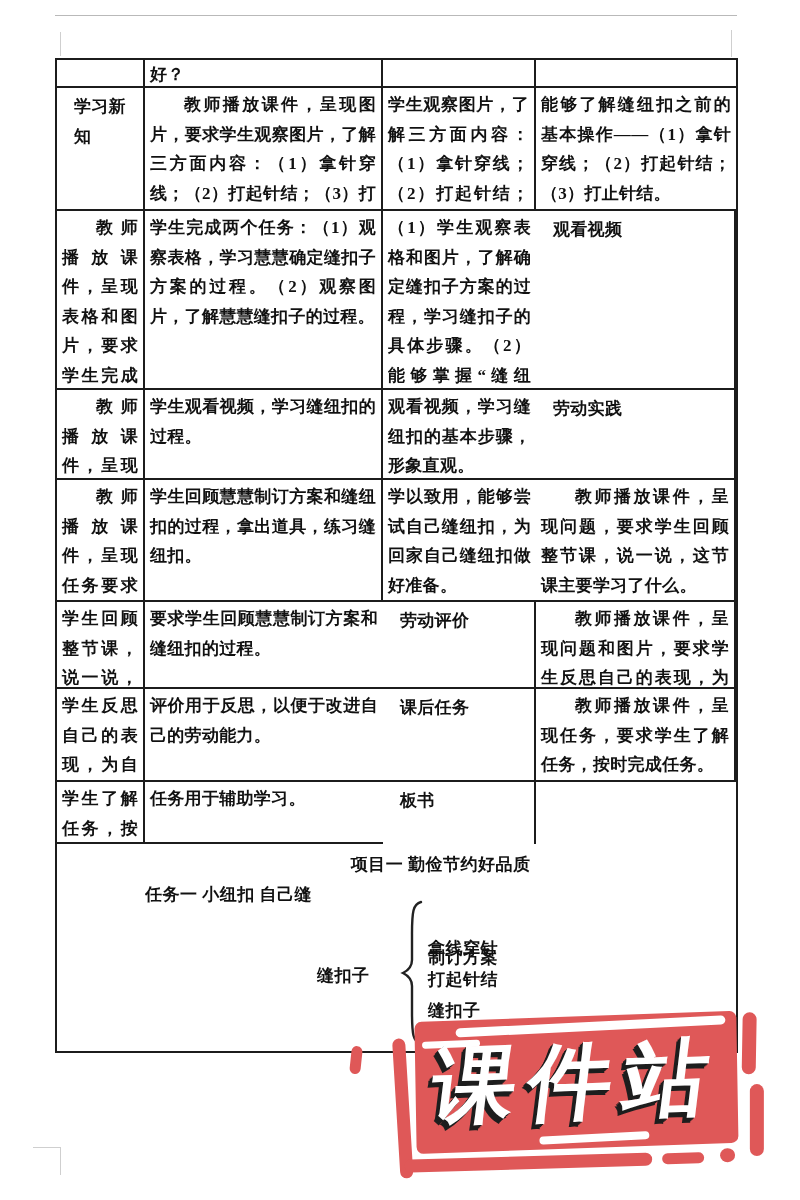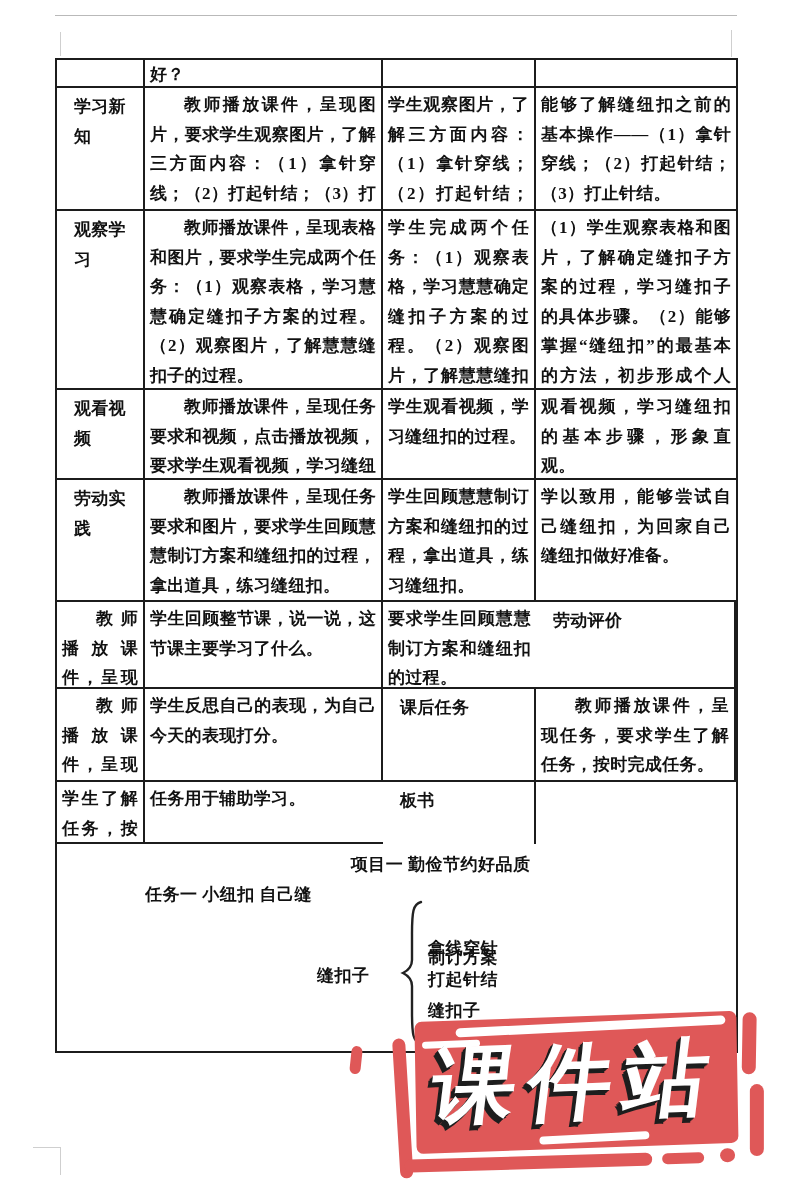--- a/index.html
+++ b/index.html
@@ -67,21 +67,20 @@
     <div class="cell hcell br bb"></div>
     <div class="cell cont br bb">好？</div>
     <div class="cell br bb"></div>
     <div class="cell bb"></div>
 
     <div class="cell hcell br bb">学习新知</div>
     <div class="cell teacher br bb">教师播放课件，呈现图片，要求学生观察图片，了解三方面内容：（1）拿针穿线；（2）打起针结；（3）打止针结。</div>
     <div class="cell br bb">学生观察图片，了解三方面内容：（1）拿针穿线；（2）打起针结；（3）打止针结。</div>
     <div class="cell bb">能够了解缝纽扣之前的基本操作——（1）拿针穿线；（2）打起针结；（3）打止针结。</div>
 
-    <div class="cell hcell br bb">观察学习</div>
     <div class="cell teacher br bb">教师播放课件，呈现表格和图片，要求学生完成两个任务：（1）观察表格，学习慧慧确定缝扣子方案的过程。（2）观察图片，了解慧慧缝扣子的过程。</div>
     <div class="cell br bb">学生完成两个任务：（1）观察表格，学习慧慧确定缝扣子方案的过程。（2）观察图片，了解慧慧缝扣子的过程。</div>
     <div class="cell bb">（1）学生观察表格和图片，了解确定缝扣子方案的过程，学习缝扣子的具体步骤。（2）能够掌握“缝纽扣”的最基本的方法，初步形成个人生活自理能力。</div>
 
     <div class="cell hcell br bb">观看视频</div>
     <div class="cell teacher br bb">教师播放课件，呈现任务要求和视频，点击播放视频，要求学生观看视频，学习缝纽扣的过程。</div>
     <div class="cell br bb">学生观看视频，学习缝纽扣的过程。</div>
     <div class="cell bb">观看视频，学习缝纽扣的基本步骤，形象直观。</div>
 
     <div class="cell hcell br bb">劳动实践</div>
@@ -89,20 +88,21 @@
     <div class="cell br bb">学生回顾慧慧制订方案和缝纽扣的过程，拿出道具，练习缝纽扣。</div>
     <div class="cell bb">学以致用，能够尝试自己缝纽扣，为回家自己缝纽扣做好准备。</div>
 
     <div class="cell teacher br bb">教师播放课件，呈现问题，要求学生回顾整节课，说一说，这节课主要学习了什么。</div>
     <div class="cell br bb">学生回顾整节课，说一说，这节课主要学习了什么。</div>
     <div class="cell bb">要求学生回顾慧慧制订方案和缝纽扣的过程。</div>
 
     <div class="cell hcell br bb">劳动评价</div>
     <div class="cell teacher br bb">教师播放课件，呈现问题和图片，要求学生反思自己的表现，为自己今天的表现打分。</div>
     <div class="cell br bb">学生反思自己的表现，为自己今天的表现打分。</div>
+    <div class="cell bb">评价用于反思，以便于改进自己的劳动能力。</div>
 
     <div class="cell hcell br bb">课后任务</div>
     <div class="cell teacher br bb">教师播放课件，呈现任务，要求学生了解任务，按时完成任务。</div>
     <div class="cell br bb">学生了解任务，按时完成任务。</div>
     <div class="cell bb">任务用于辅助学习。</div>
 
     <div class="cell hcell br">板书</div>
     <div class="cell board" style="grid-column:2 / 5;">
       <div class="babs bt1">项目一  勤俭节约好品质</div>
       <div class="babs bt2">任务一  小纽扣  自己缝</div>

